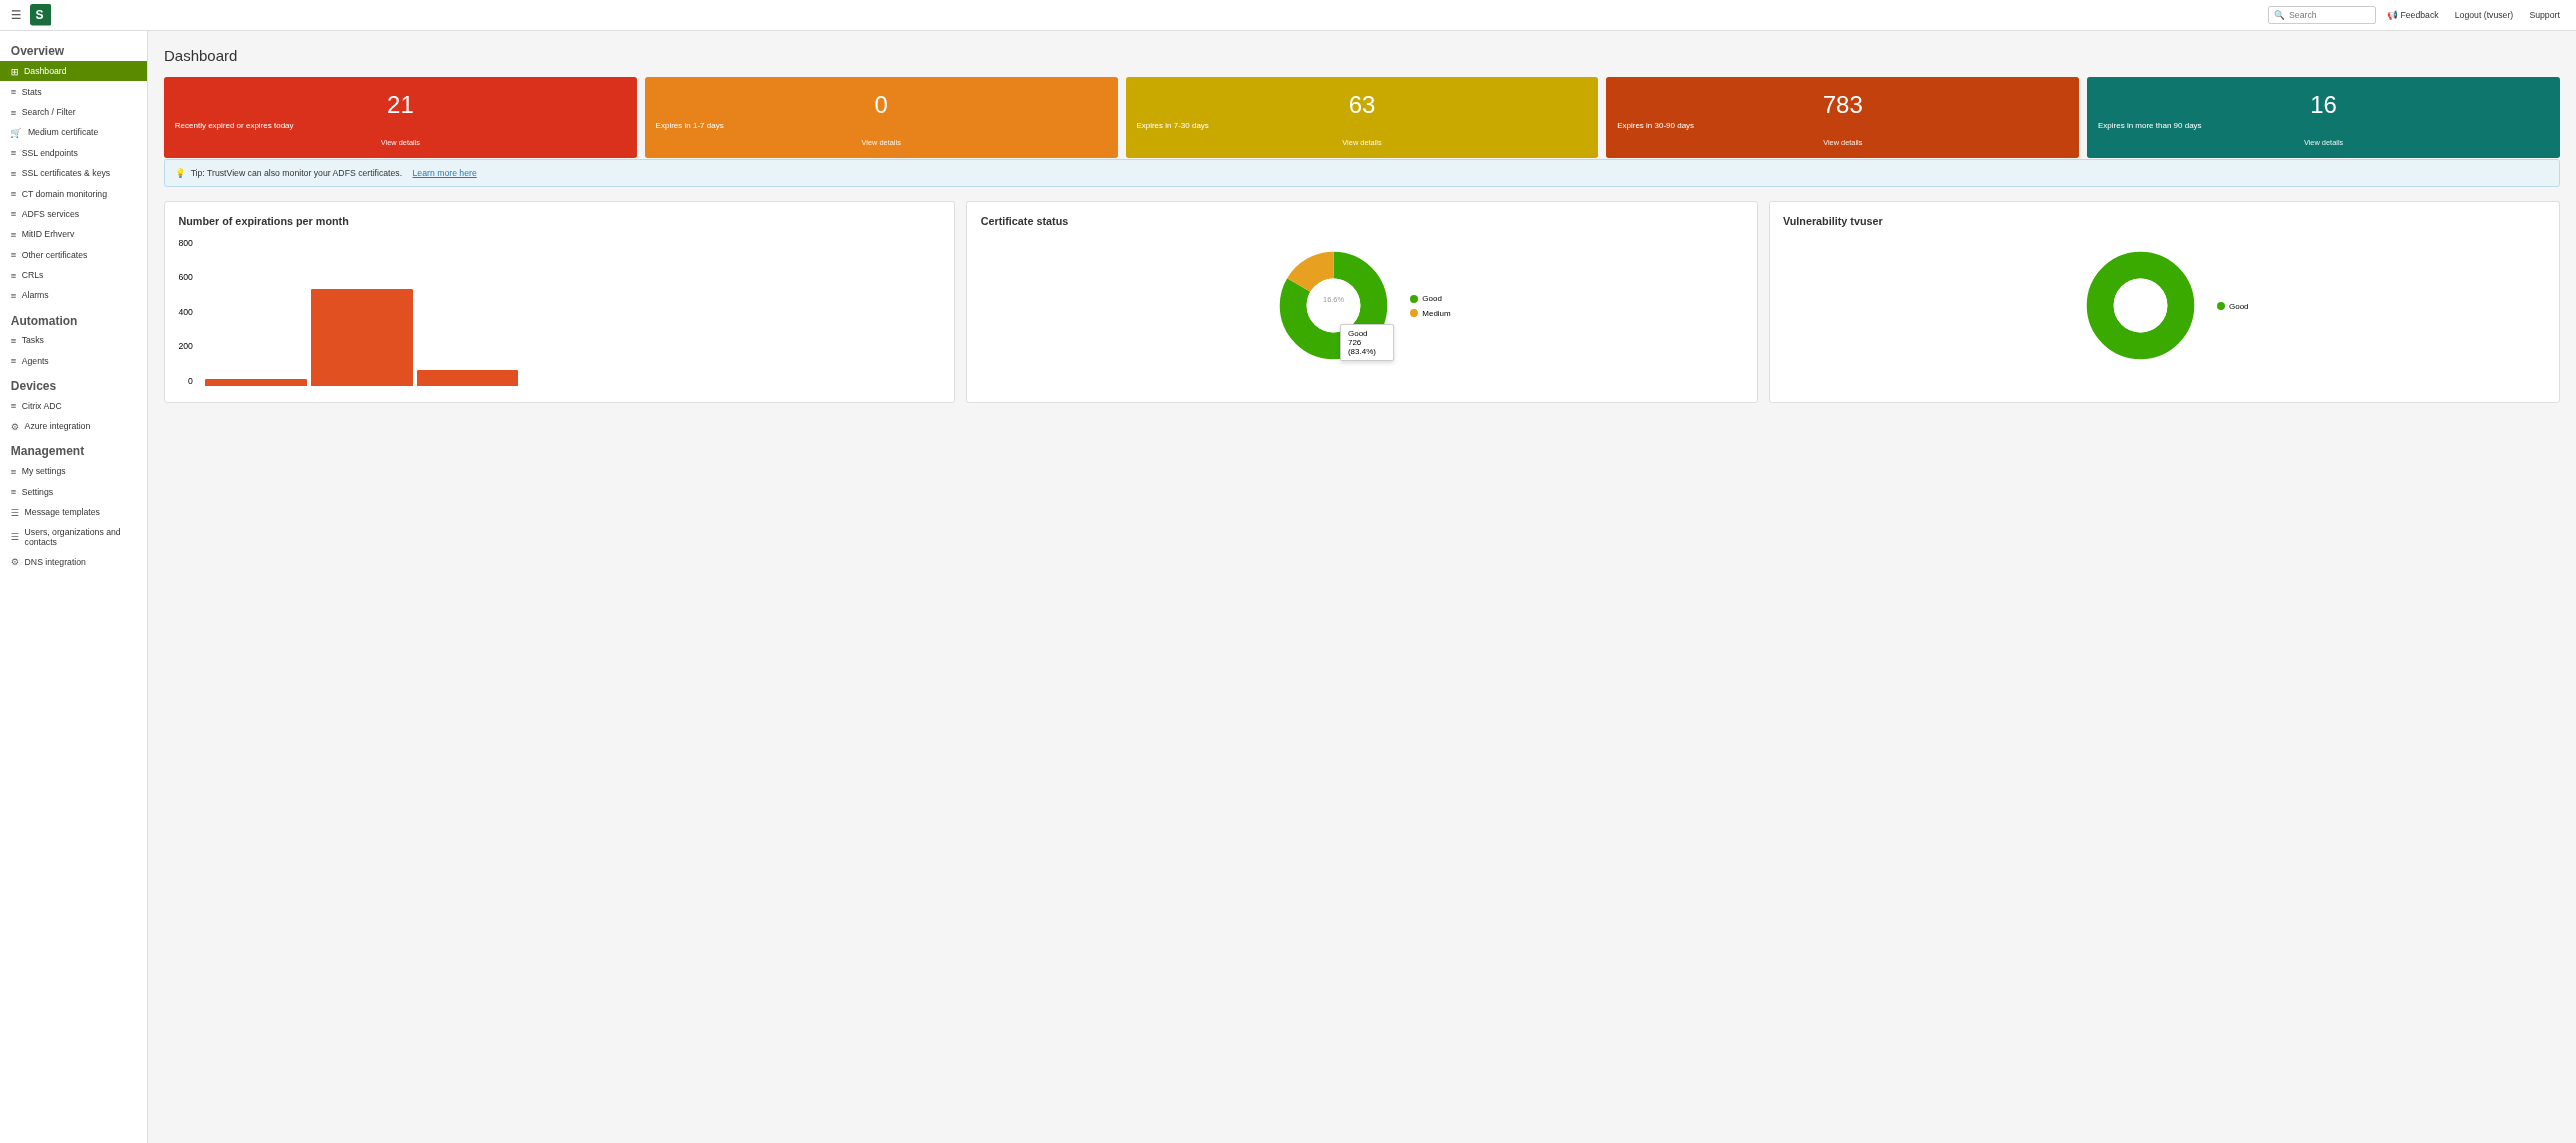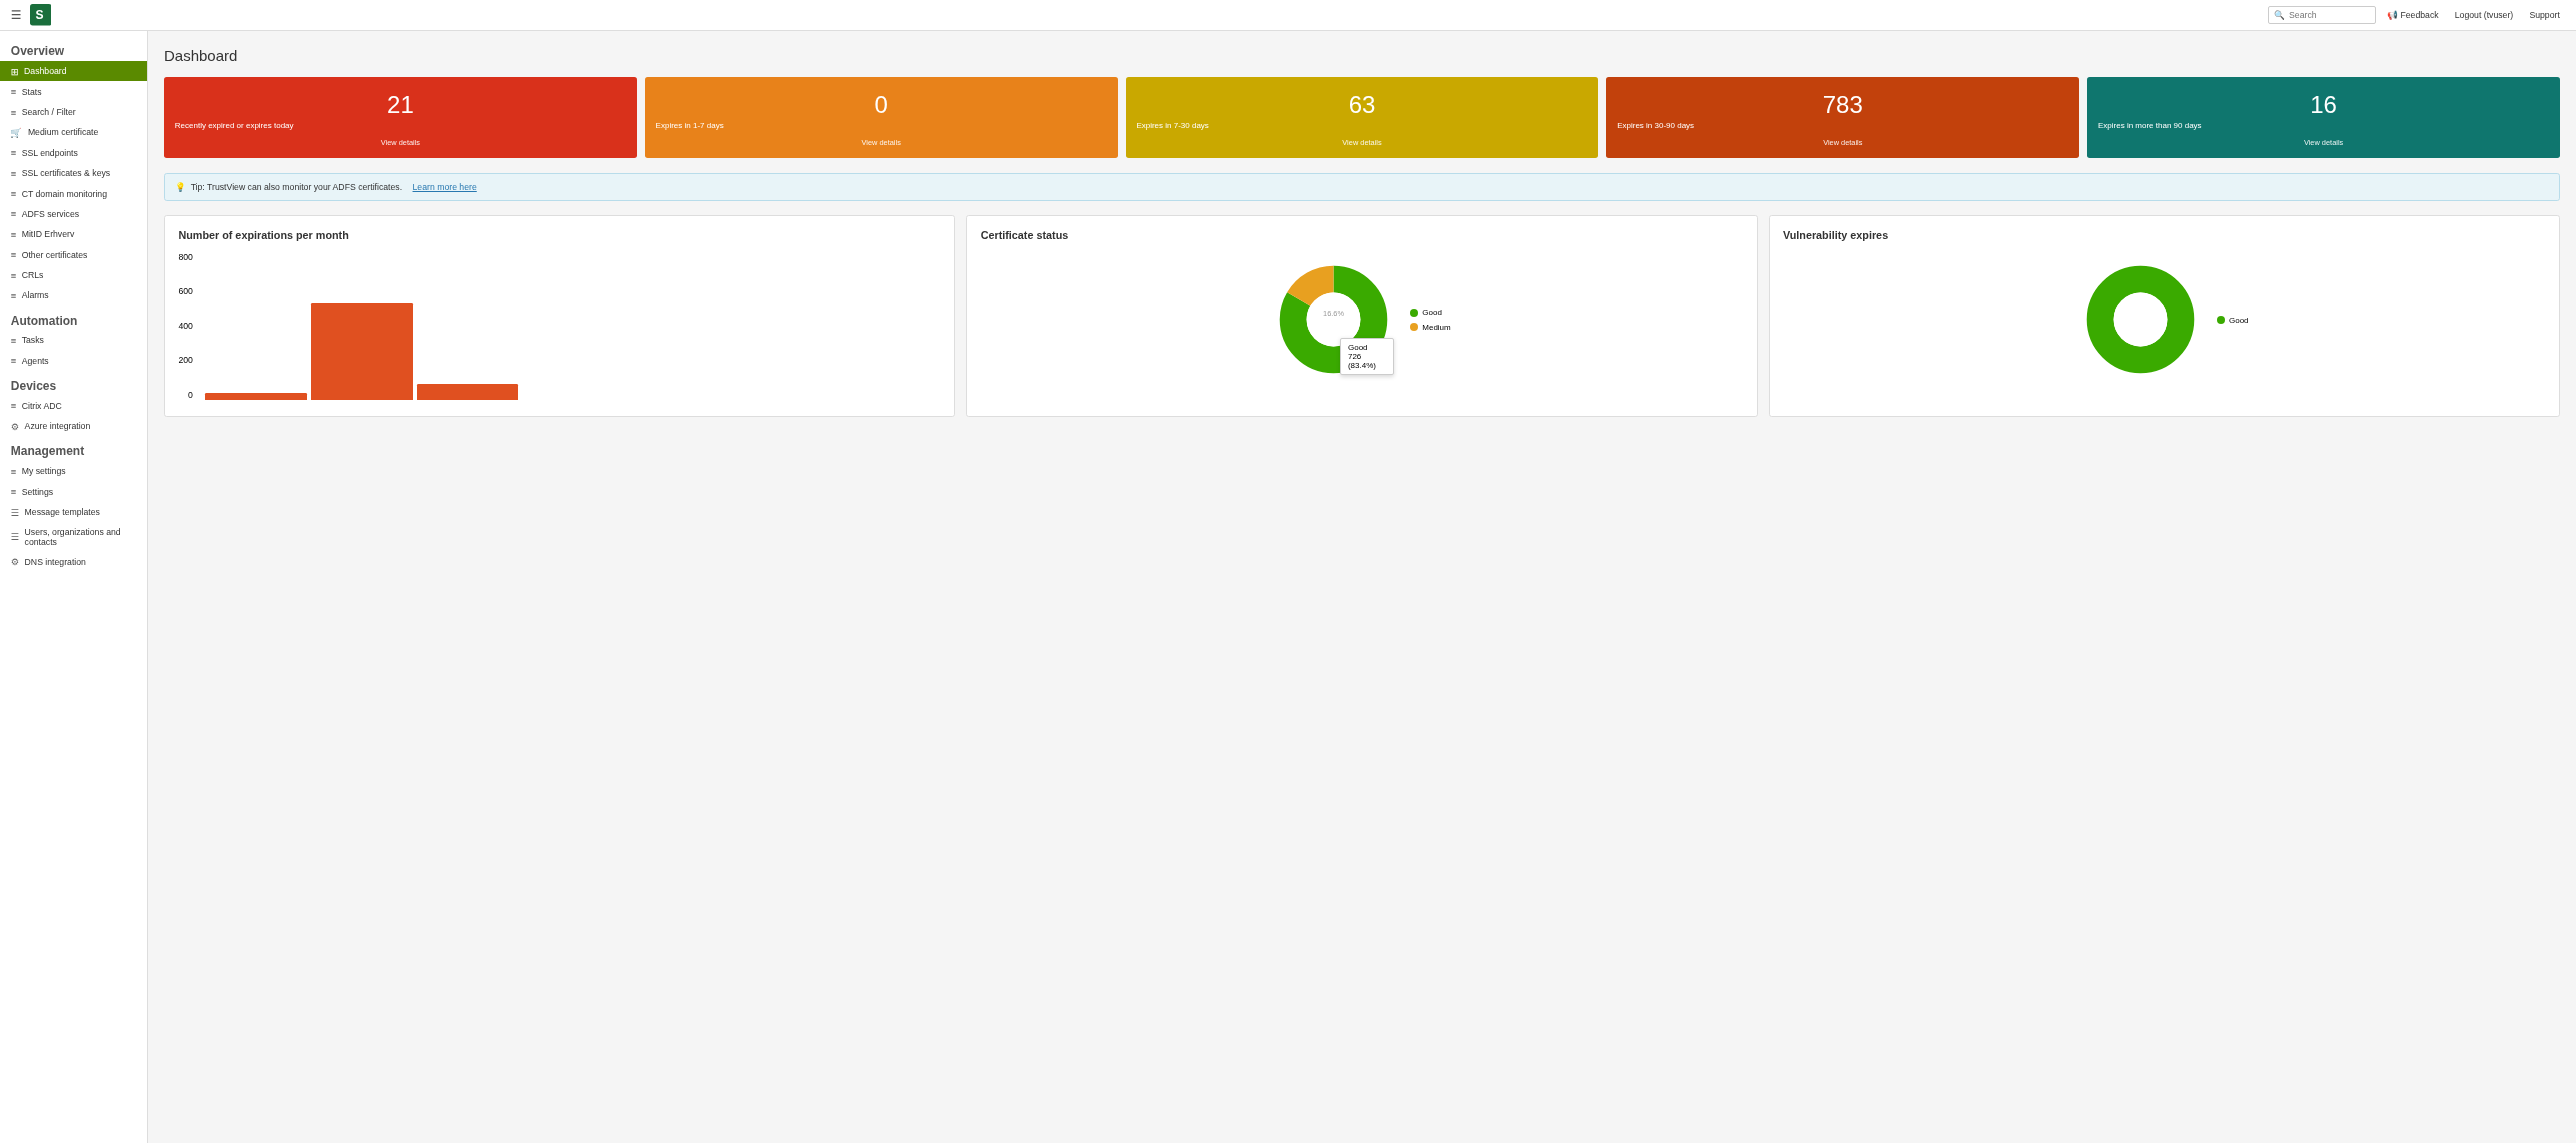--- a/index.html
+++ b/index.html
@@ -28,21 +28,21 @@
     .sidebar-icon { font-size: 9.4px; color: #666; flex-shrink: 0; }
     .sidebar-item.active .sidebar-icon { color: #fff; }
 
     
     .content { flex: 1; overflow-y: auto; padding: 16px; background: #f5f5f5; }
 
     
     .page-title { font-size: 15px; font-weight: 400; color: #333; margin-bottom: 13.4px; }
 
     
-    .stat-cards { display: flex; gap: 8px; margin-bottom: 15px; }
+    .stat-cards { display: flex; gap: 8px; margin-bottom: 1px; }
     .stat-card { flex: 1; border-radius: 2.7px; padding: 13.4px 10.8px 10.8px; color: #fff; cursor: pointer; min-width: 0; }
     .stat-card .number { font-size: 24px; font-weight: 400; text-align: center; display: block; }
     .stat-card .desc { font-size: 8px; text-align: left; display: block; margin-top: 2.7px; }
     .stat-card .view-details { font-size: 7.4px; text-align: center; display: block; margin-top: 8px; opacity: 0.9; }
     .card-red { background: #d9311b; }
     .card-orange { background: #e8821a; }
     .card-yellow { background: #c9a800; }
     .card-green { background: #c2410c; }
     .card-blue { background: #0f766e; }
 
@@ -286,21 +286,21 @@
             </div>
             <div class="legend-item">
               <div class="legend-dot" style="background:#e8a020;"></div>
               <span>Medium</span>
             </div>
           </div>
         </div>
       </div>
 
       <div class="chart-card">
-        <h3>Vulnerability expires</h3>
+        <h3>Vulnerability tvuser</h3>
         <div class="donut-area">
           <div class="donut-wrapper">
             <svg width="121" height="121" viewBox="0 0 180 180">
               <circle cx="90" cy="90" r="60" fill="none" stroke="#3aaa00" stroke-width="40" stroke-dasharray="376.99 376.99" stroke-dashoffset="0" transform="rotate(-90 90 90)"></circle>
               <circle cx="90" cy="90" r="40" fill="white"></circle>
             </svg>
           </div>
           <div class="donut-legend">
             <div class="legend-item">
               <div class="legend-dot" style="background:#3aaa00;"></div>

